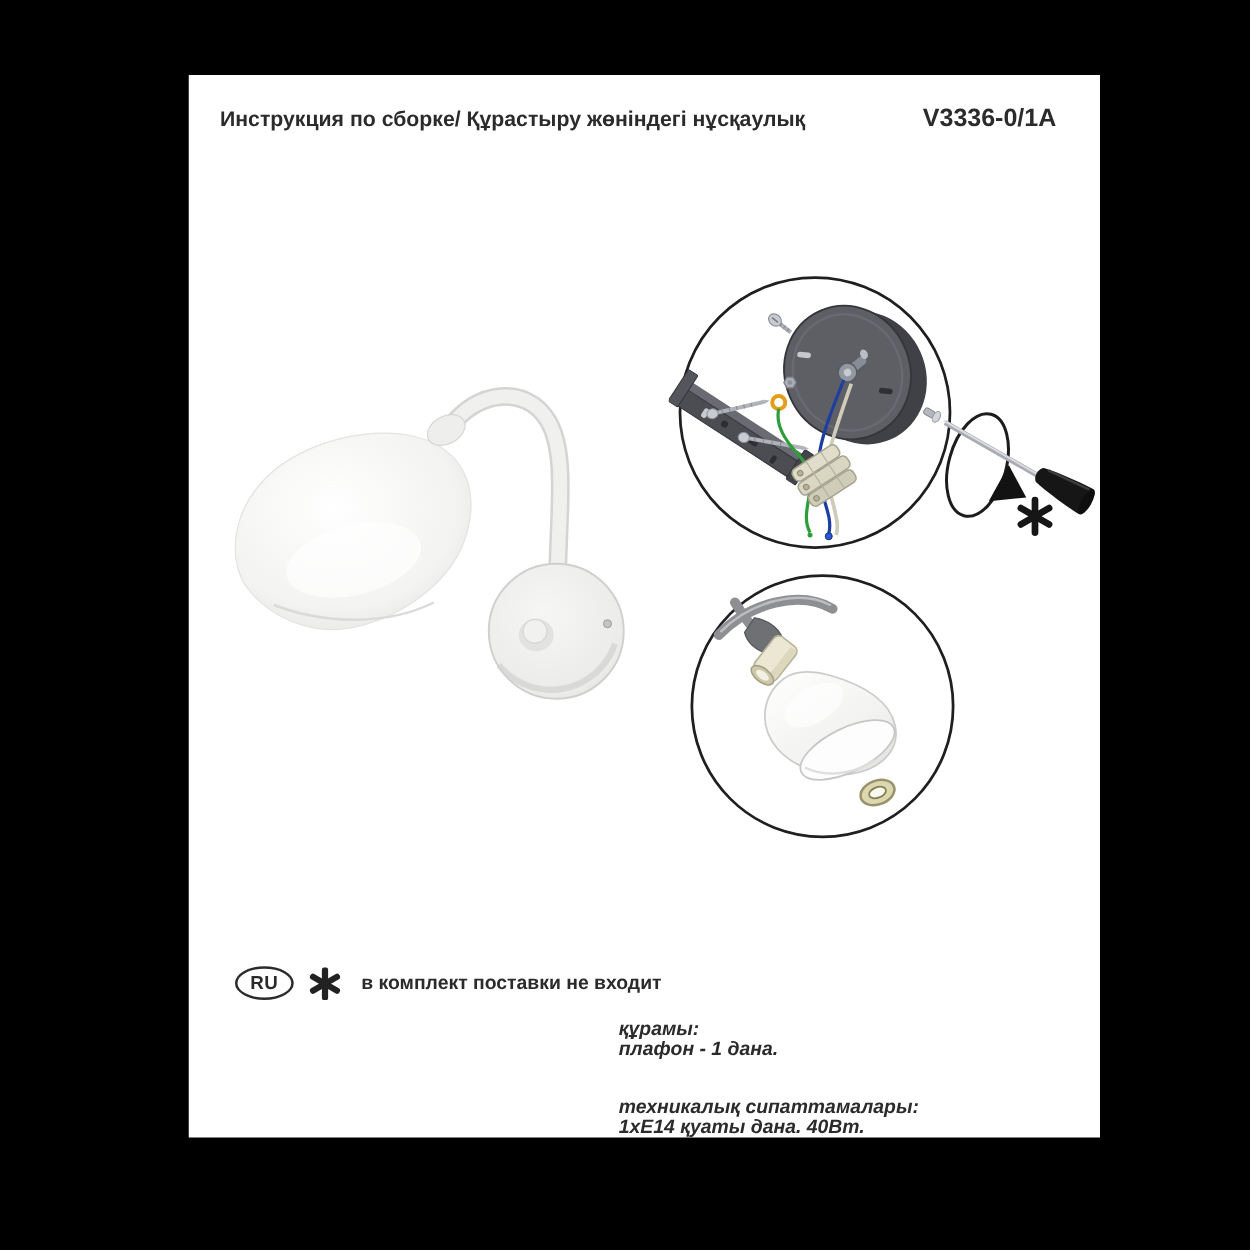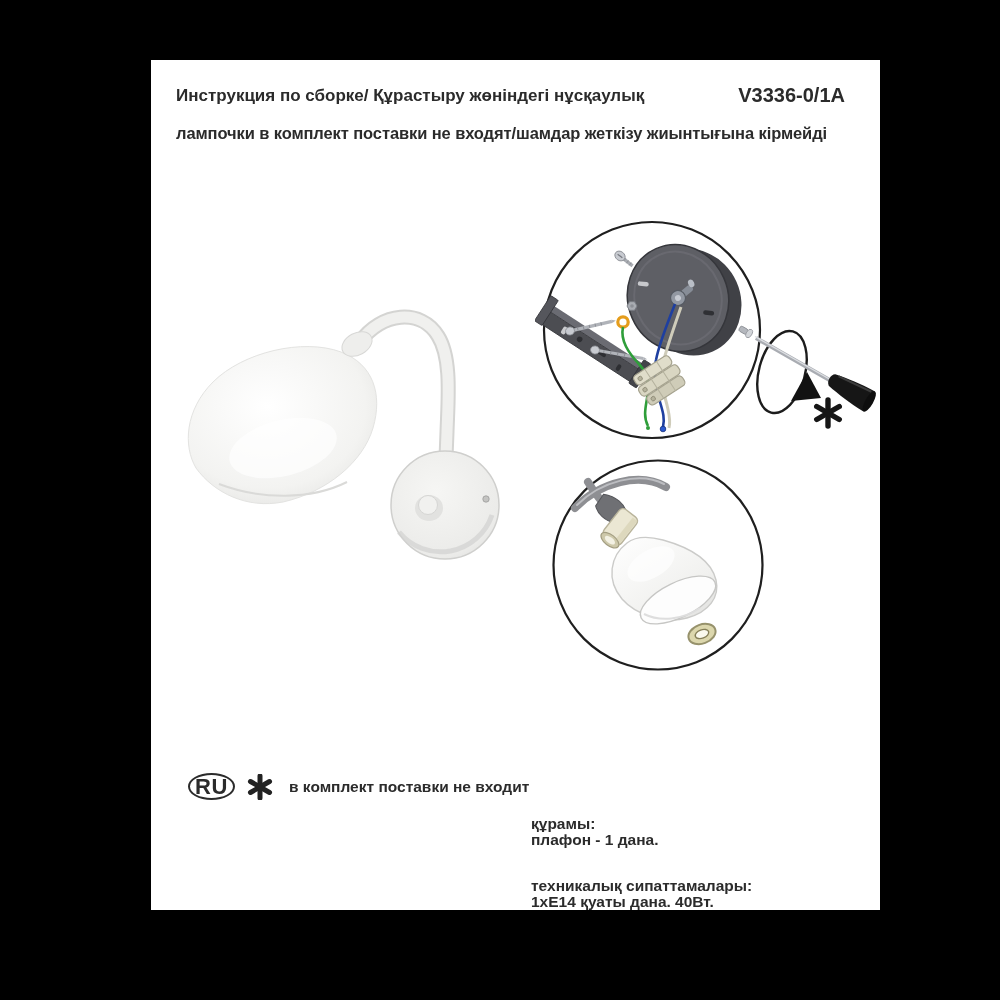--- a/index.html
+++ b/index.html
@@ -22,35 +22,34 @@
   .subtitle{
     left:25px;top:64px;font-size:16.5px;font-weight:bold;white-space:nowrap;letter-spacing:-0.1px;
   }
   .lamp-svg{left:20px;top:240px;}
   .diag1-svg{left:384px;top:150px;}
   .diag2-svg{left:397px;top:396px;}
   .footrow{height:27px;top:713px;display:flex;align-items:center;}
   .badge{
     box-sizing:border-box;width:47px;height:27px;border:2.5px solid #2b2b2b;border-radius:50%;
     display:flex;align-items:center;justify-content:center;
-    font-size:22px;font-weight:bold;letter-spacing:.5px;background:#fff;text-align:center;
+    font-size:15px;font-weight:bold;letter-spacing:.5px;background:#fff;text-align:center;
   }
   .ast{display:block;}
   .footnote-text{font-size:15.5px;font-weight:bold;white-space:nowrap;}
   .spec-col{font-size:15.5px;font-weight:bold;line-height:16px;white-space:nowrap;}
   .spec-block{margin:0;}
 </style>
 </head>
 <body>
 
 <div class="sheet">
 
   <div class="abs title">Инструкция по сборке/ Құрастыру жөніндегі нұсқаулық</div>
   <div class="abs model">V3336-0/1A</div>
-  <div class="abs subtitle">лампочки в комплект поставки не входят/шамдар жеткізу жиынтығына кірмейді</div>
 
   <svg class="abs lamp-svg" width="340" height="280" viewBox="0 0 340 280">
     <defs>
       <radialGradient id="gShade" cx="42%" cy="38%" r="80%">
         <stop offset="0%" stop-color="#ffffff"></stop>
         <stop offset="65%" stop-color="#f3f3f1"></stop>
         <stop offset="100%" stop-color="#dddddb"></stop>
       </radialGradient>
       <radialGradient id="gMount" cx="42%" cy="38%" r="75%">
         <stop offset="0%" stop-color="#f6f6f4"></stop>
@@ -213,21 +212,21 @@
         <line x1="0" y1="-11" x2="0" y2="11"></line>
         <line x1="0" y1="-11" x2="0" y2="11" transform="rotate(60)"></line>
         <line x1="0" y1="-11" x2="0" y2="11" transform="rotate(120)"></line>
       </g>
     </svg>
     <span class="footnote-text" style="margin-left:16px;">в комплект поставки не входит</span>
   </div>
 
 
 
-  <div class="abs spec-col" style="left:380px;top:756px;">
+  <div class="abs spec-col" style="left:344px;top:756px;font-style:italic;">
     <p class="spec-block">
       <span>құрамы:</span><br>
       <span>плафон - 1 дана.</span>
     </p>
     <p class="spec-block" style="margin-top:30px;">
       <span>техникалық сипаттамалары:</span><br>
       <span>1хЕ14 қуаты дана. 40Вт.</span>
     </p>
   </div>
 

